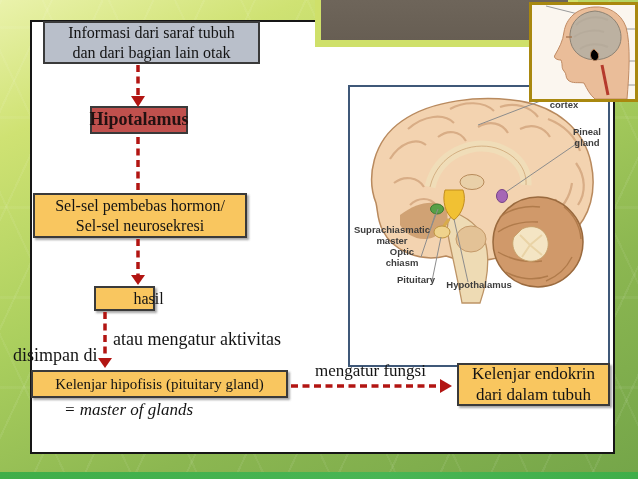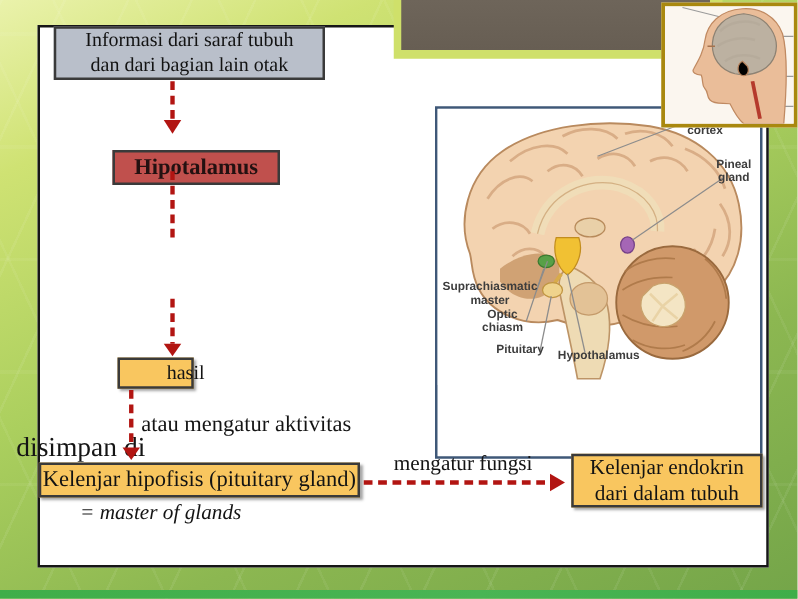--- a/index.html
+++ b/index.html
@@ -176,31 +176,33 @@
 master</div>
     <div class="brain-label" style="left:26px;top:160px;width:52px;">Optic
 chiasm</div>
     <div class="brain-label" style="left:38px;top:188px;width:56px;">Pituitary</div>
     <div class="brain-label" style="left:82px;top:193px;width:94px;">Hypothalamus</div>
   </div>
 
   <div class="fc-box fc-gray" style="left:43px;top:21px;width:217px;height:43px;font-size:16px;">Informasi dari saraf tubuh
 dan dari bagian lain otak</div>
 
-  <div class="fc-box fc-red" style="left:90px;top:120px;width:134px;height:28px;font-size:18px;">Hipotalamus</div>
-
+  <div class="fc-box fc-red" style="left:90px;top:106px;width:98px;height:28px;font-size:18px;">Hipotalamus</div>
+
+  <div class="fc-box fc-yellow" style="left:33px;top:193px;width:214px;height:45px;font-size:16px;">Sel-sel pembebas hormon/
+Sel-sel neurosekresi</div>
 
   <div class="fc-box fc-yellow" style="left:94px;top:286px;width:61px;height:25px;font-size:16px;padding-left:48px;">hasil</div>
 
-  <div class="fc-box fc-yellow" style="left:31px;top:370px;width:257px;height:28px;font-size:18px;">Kelenjar hipofisis (pituitary gland)</div>
+  <div class="fc-box fc-yellow" style="left:31px;top:370px;width:257px;height:28px;font-size:15px;">Kelenjar hipofisis (pituitary gland)</div>
 
   <div class="fc-box fc-yellow" style="left:457px;top:363px;width:153px;height:43px;font-size:17px;">Kelenjar endokrin
 dari dalam tubuh</div>
 
-  <div class="free-label" style="left:13px;top:345px;font-size:22px;font-family:Liberation Serif, serif;">disimpan di</div>
+  <div class="free-label" style="left:13px;top:345px;font-size:18px;font-family:Liberation Serif, serif;">disimpan di</div>
   <div class="free-label" style="left:113px;top:329px;font-size:18px;">atau mengatur aktivitas</div>
   <div class="free-label" style="left:315px;top:361px;font-size:17px;">mengatur fungsi</div>
   <div class="free-label" style="left:64px;top:400px;font-size:17px;font-style:italic;">= master  of glands</div>
 
   <svg class="arrows" width="638" height="479" viewBox="0 0 638 479">
     <g stroke="#b21512" stroke-width="3.5" stroke-dasharray="7 4.5" fill="none">
       <line x1="138" y1="65" x2="138" y2="96"></line>
       <line x1="138" y1="137" x2="138" y2="193"></line>
       <line x1="138" y1="239" x2="138" y2="275"></line>
       <line x1="105" y1="312" x2="105" y2="358"></line>

